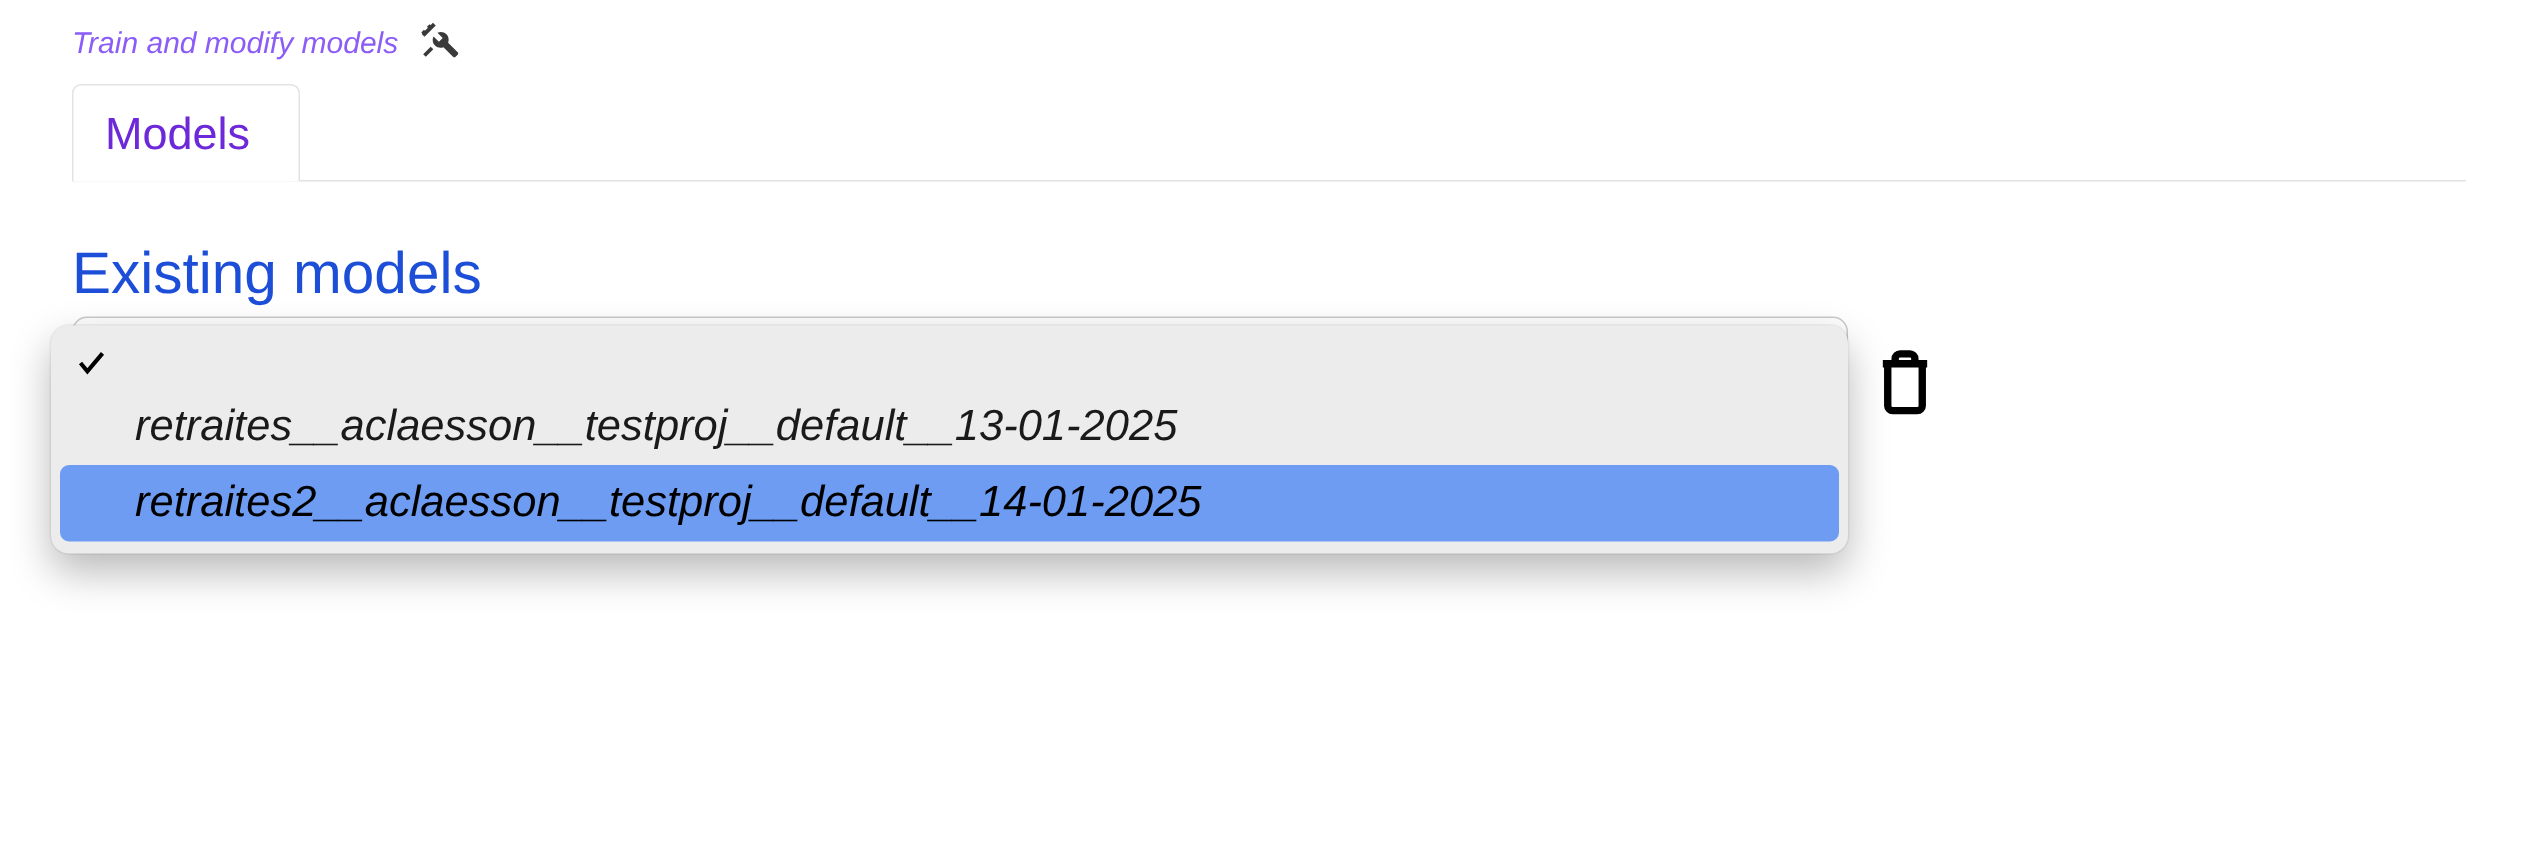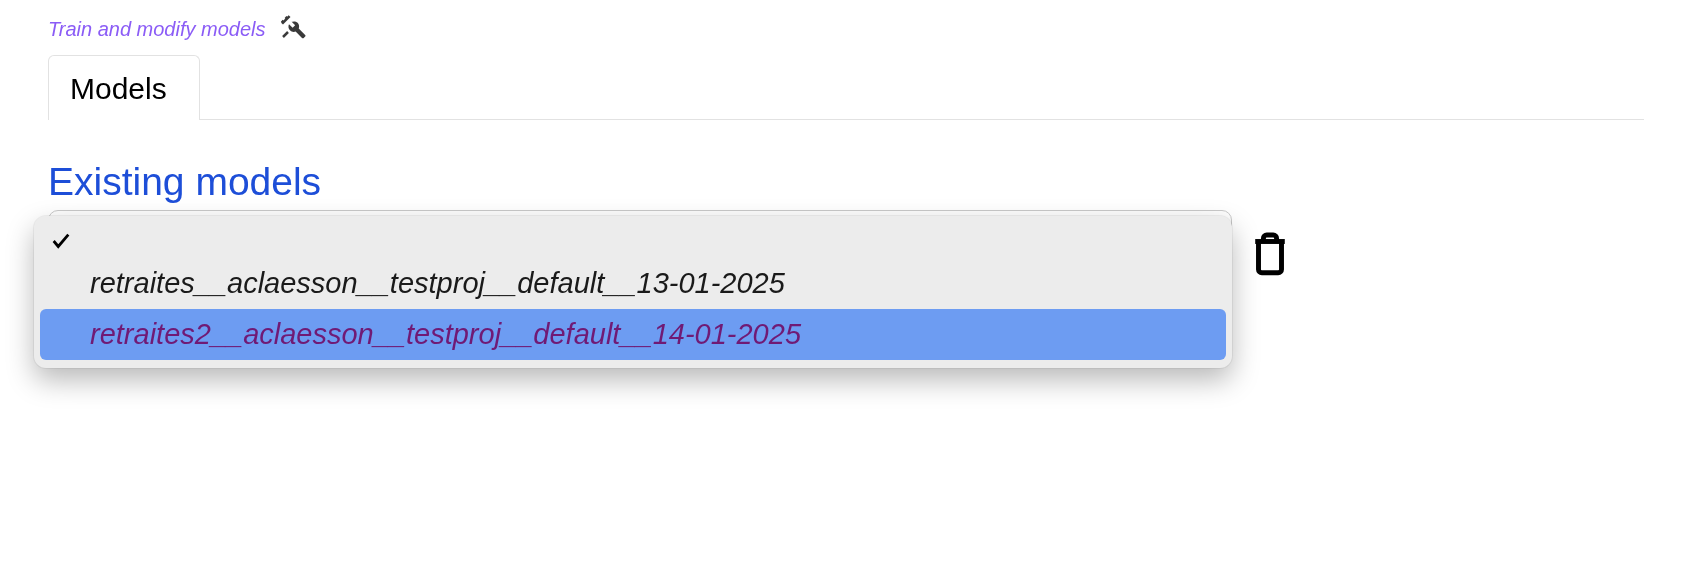--- a/index.html
+++ b/index.html
@@ -44,21 +44,21 @@
       color: #3f3f3f;
       cursor: pointer;
       border: 1px solid transparent;
       border-bottom: none;
       border-radius: 6px 6px 0 0;
       position: relative;
       top: 1px;
       background: #ffffff;
     }
     .tab.active {
-      color: #000000;
+      color: #6d28d9;
       border-color: #e2e2e2;
       font-weight: 400;
       padding-left: 21px;
     }
     .tab:not(.active) {
       color: #4a4a4a;
     }
     .section-label {
       font-size: 39px;
       color: #1d4ed8;
@@ -115,21 +115,21 @@
     }
     .dropdown-option .check-slot svg {
       width: 22px;
       height: 22px;
       stroke: #000;
       stroke-width: 3;
       fill: none;
     }
     .dropdown-option.highlighted {
       background: #6d9cf2;
-      color: #701a75;
+      color: #000000;
     }
     .delete-btn {
       margin-top: 20px;
       cursor: pointer;
     }
     .delete-btn svg {
       width: 40px;
       height: 46px;
       stroke: #000000;
       stroke-width: 3;

